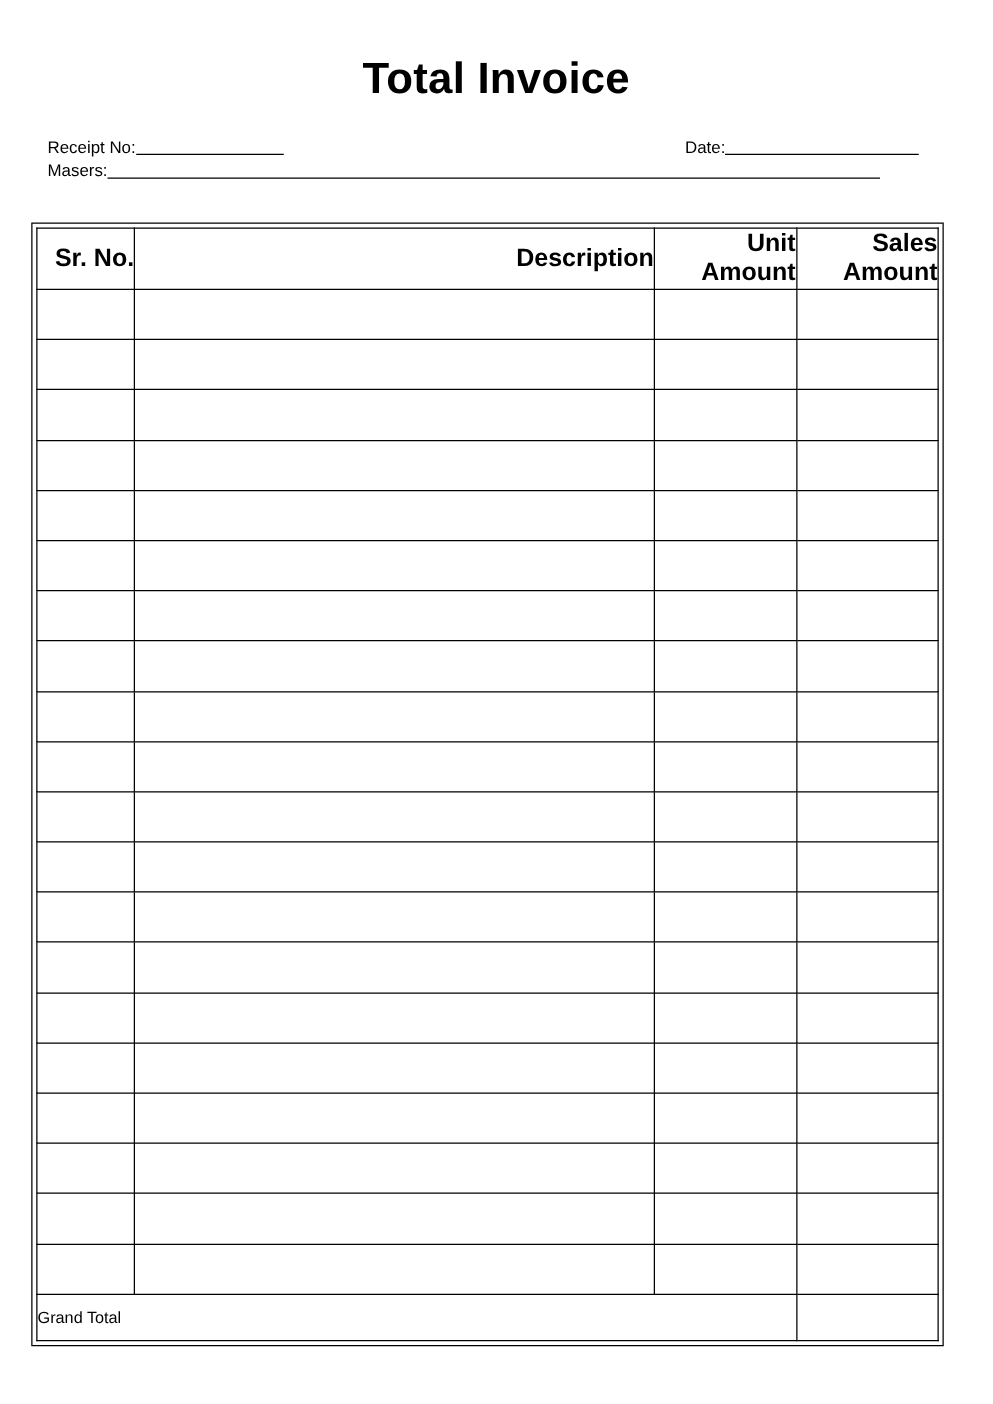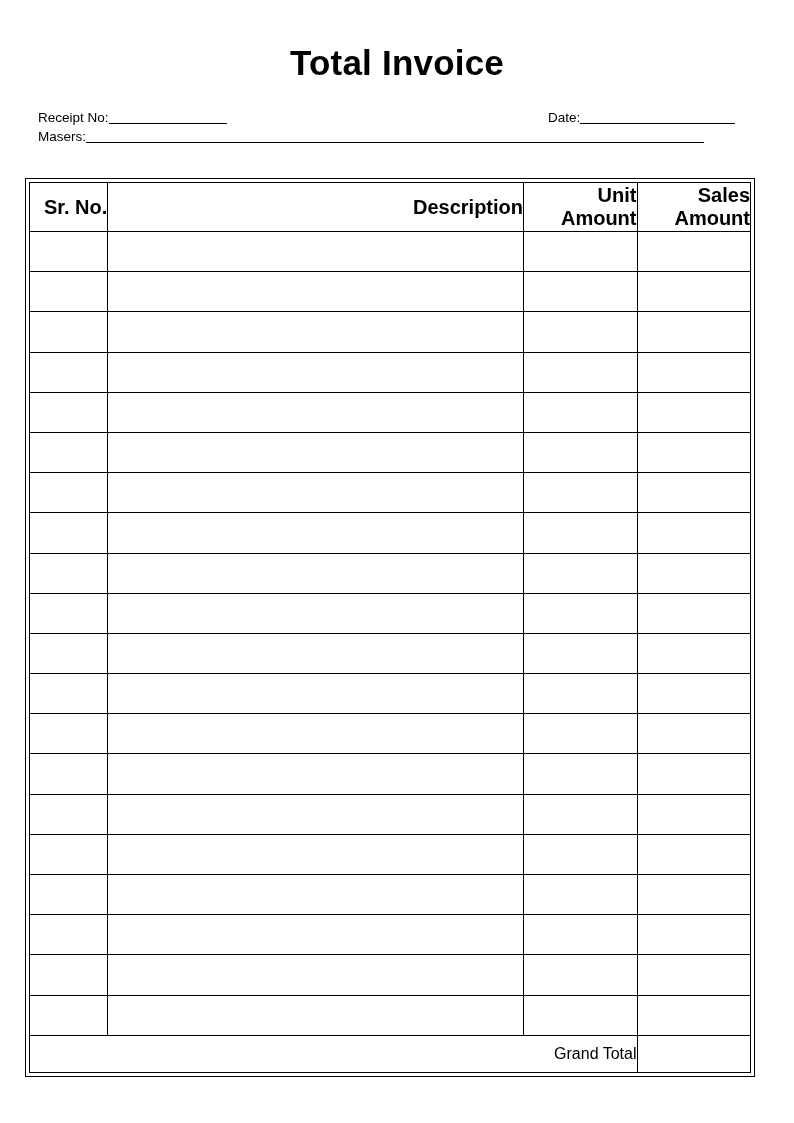--- a/index.html
+++ b/index.html
@@ -103,22 +103,22 @@
   }
   col.c-sr     { width: 78px; }
   col.c-desc   { width: 414px; }
   col.c-unit   { width: 113px; }
   col.c-total  { width: 113px; }
 
   .grand-row td {
     height: 36px;
   }
   .grand-label {
-    text-align: right;
-    font-size: 16px;
+    text-align: left;
+    font-size: 13px;
     padding-left: 6px;
     vertical-align: top;
     padding-top: 2px;
   }
   .cell-input {
     display: block;
     width: 100%;
     height: 100%;
     min-height: 16px;
     font-size: 13px;

